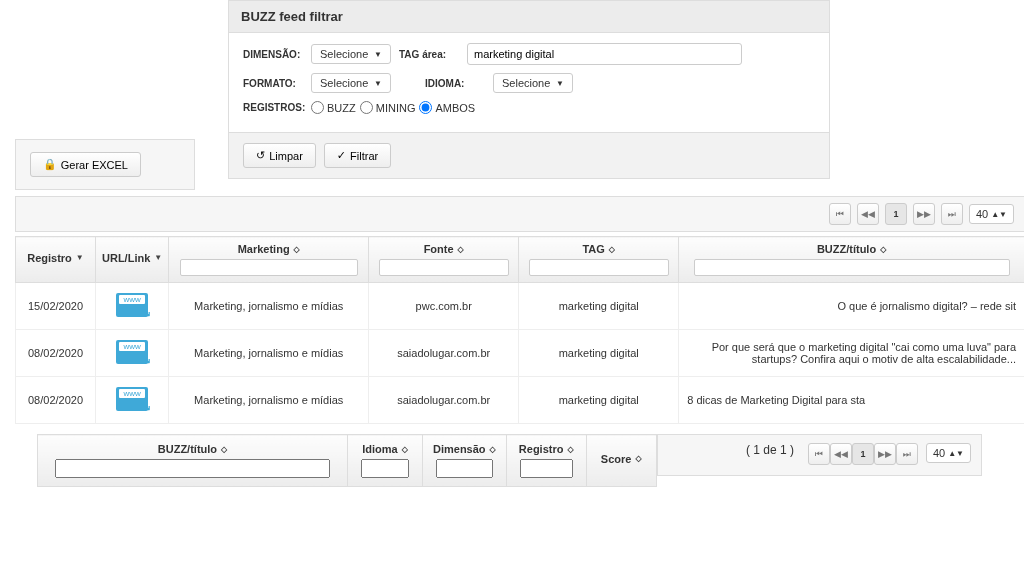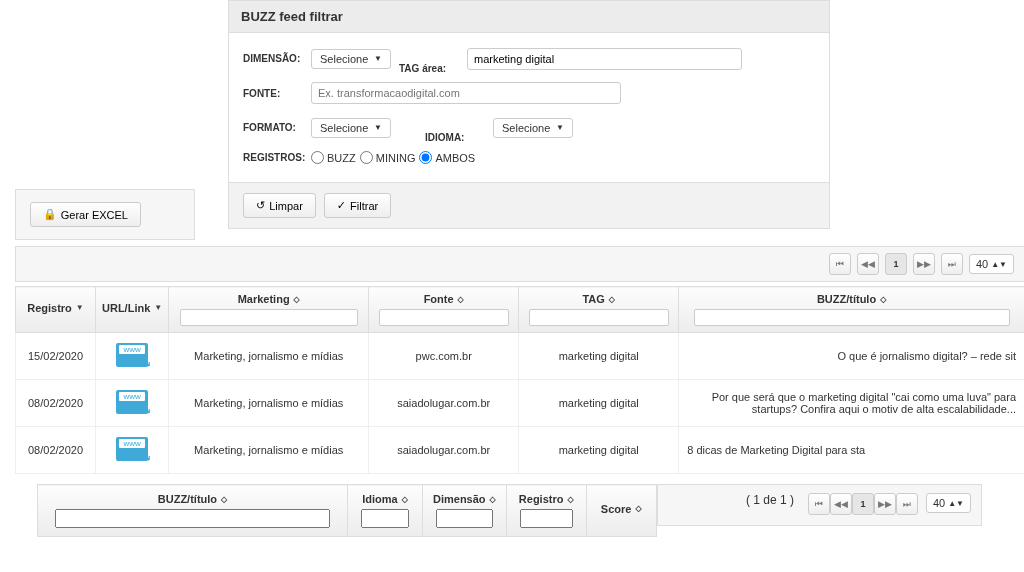--- a/index.html
+++ b/index.html
@@ -2,21 +2,21 @@
 <html><head>
 <meta charset="utf-8">
 <style>
 * { box-sizing: border-box; margin: 0; padding: 0; }
 body { font-family: Arial, sans-serif; font-size: 11px; color: #333; background: #fff; }
 .filter-panel { width: 602px; margin-left: 228px; border: 1px solid #ddd; background: #f9f9f9; }
 .filter-header { background: #ececec; padding: 8px 12px; font-weight: bold; font-size: 13px; border-bottom: 1px solid #ddd; }
 .filter-body { padding: 10px 14px; background: #fff; }
 .filter-row { display: flex; align-items: center; margin-bottom: 8px; gap: 8px; }
 .filter-label { font-size: 10px; font-weight: bold; width: 60px; text-transform: uppercase; }
-.filter-label2 { font-size: 10px; font-weight: bold; width: 60px; margin-top: 20px; }
+.filter-label2 { font-size: 10px; font-weight: bold; width: 60px; }
 .dropdown { display: flex; align-items: center; border: 1px solid #ccc; border-radius: 3px; padding: 3px 8px; background: #fff; min-width: 80px; position: relative; }
 .dropdown-text { flex: 1; font-size: 11px; }
 .dropdown-arrow { font-size: 8px; margin-left: 4px; }
 .text-input { border: 1px solid #ccc; border-radius: 3px; padding: 4px 6px; font-size: 11px; }
 .small-input { width: 90px; }
 .wide-input { width: 310px; }
 .medium-input { width: 275px; }
 .radio-group { display: flex; gap: 4px; align-items: center; font-size: 11px; }
 .radio-item { display: flex; align-items: center; gap: 3px; }
 .action-row { display: flex; gap: 8px; padding: 10px 14px; background: #f2f2f2; border-top: 1px solid #ddd; }
@@ -55,24 +55,20 @@
     <div class="filter-row">
       <span class="filter-label">DIMENSÃO:</span>
       <div class="dropdown">
         <span class="dropdown-text">Selecione</span>
         <span class="dropdown-arrow">▼</span>
       </div>
       <span class="filter-label2">TAG área:</span>
       <input class="text-input medium-input" value="marketing digital" style="">
     </div>
 
-    <div class="filter-row">
-      <span class="filter-label">FONTE:</span>
-      <input class="text-input wide-input" placeholder="Ex. transformacaodigital.com" style="">
-    </div>
 
 
 
     <div class="filter-row">
       <span class="filter-label">FORMATO:</span>
       <div class="dropdown">
         <span class="dropdown-text">Selecione</span>
         <span class="dropdown-arrow">▼</span>
       </div>
       <span style="width:18px"></span>

